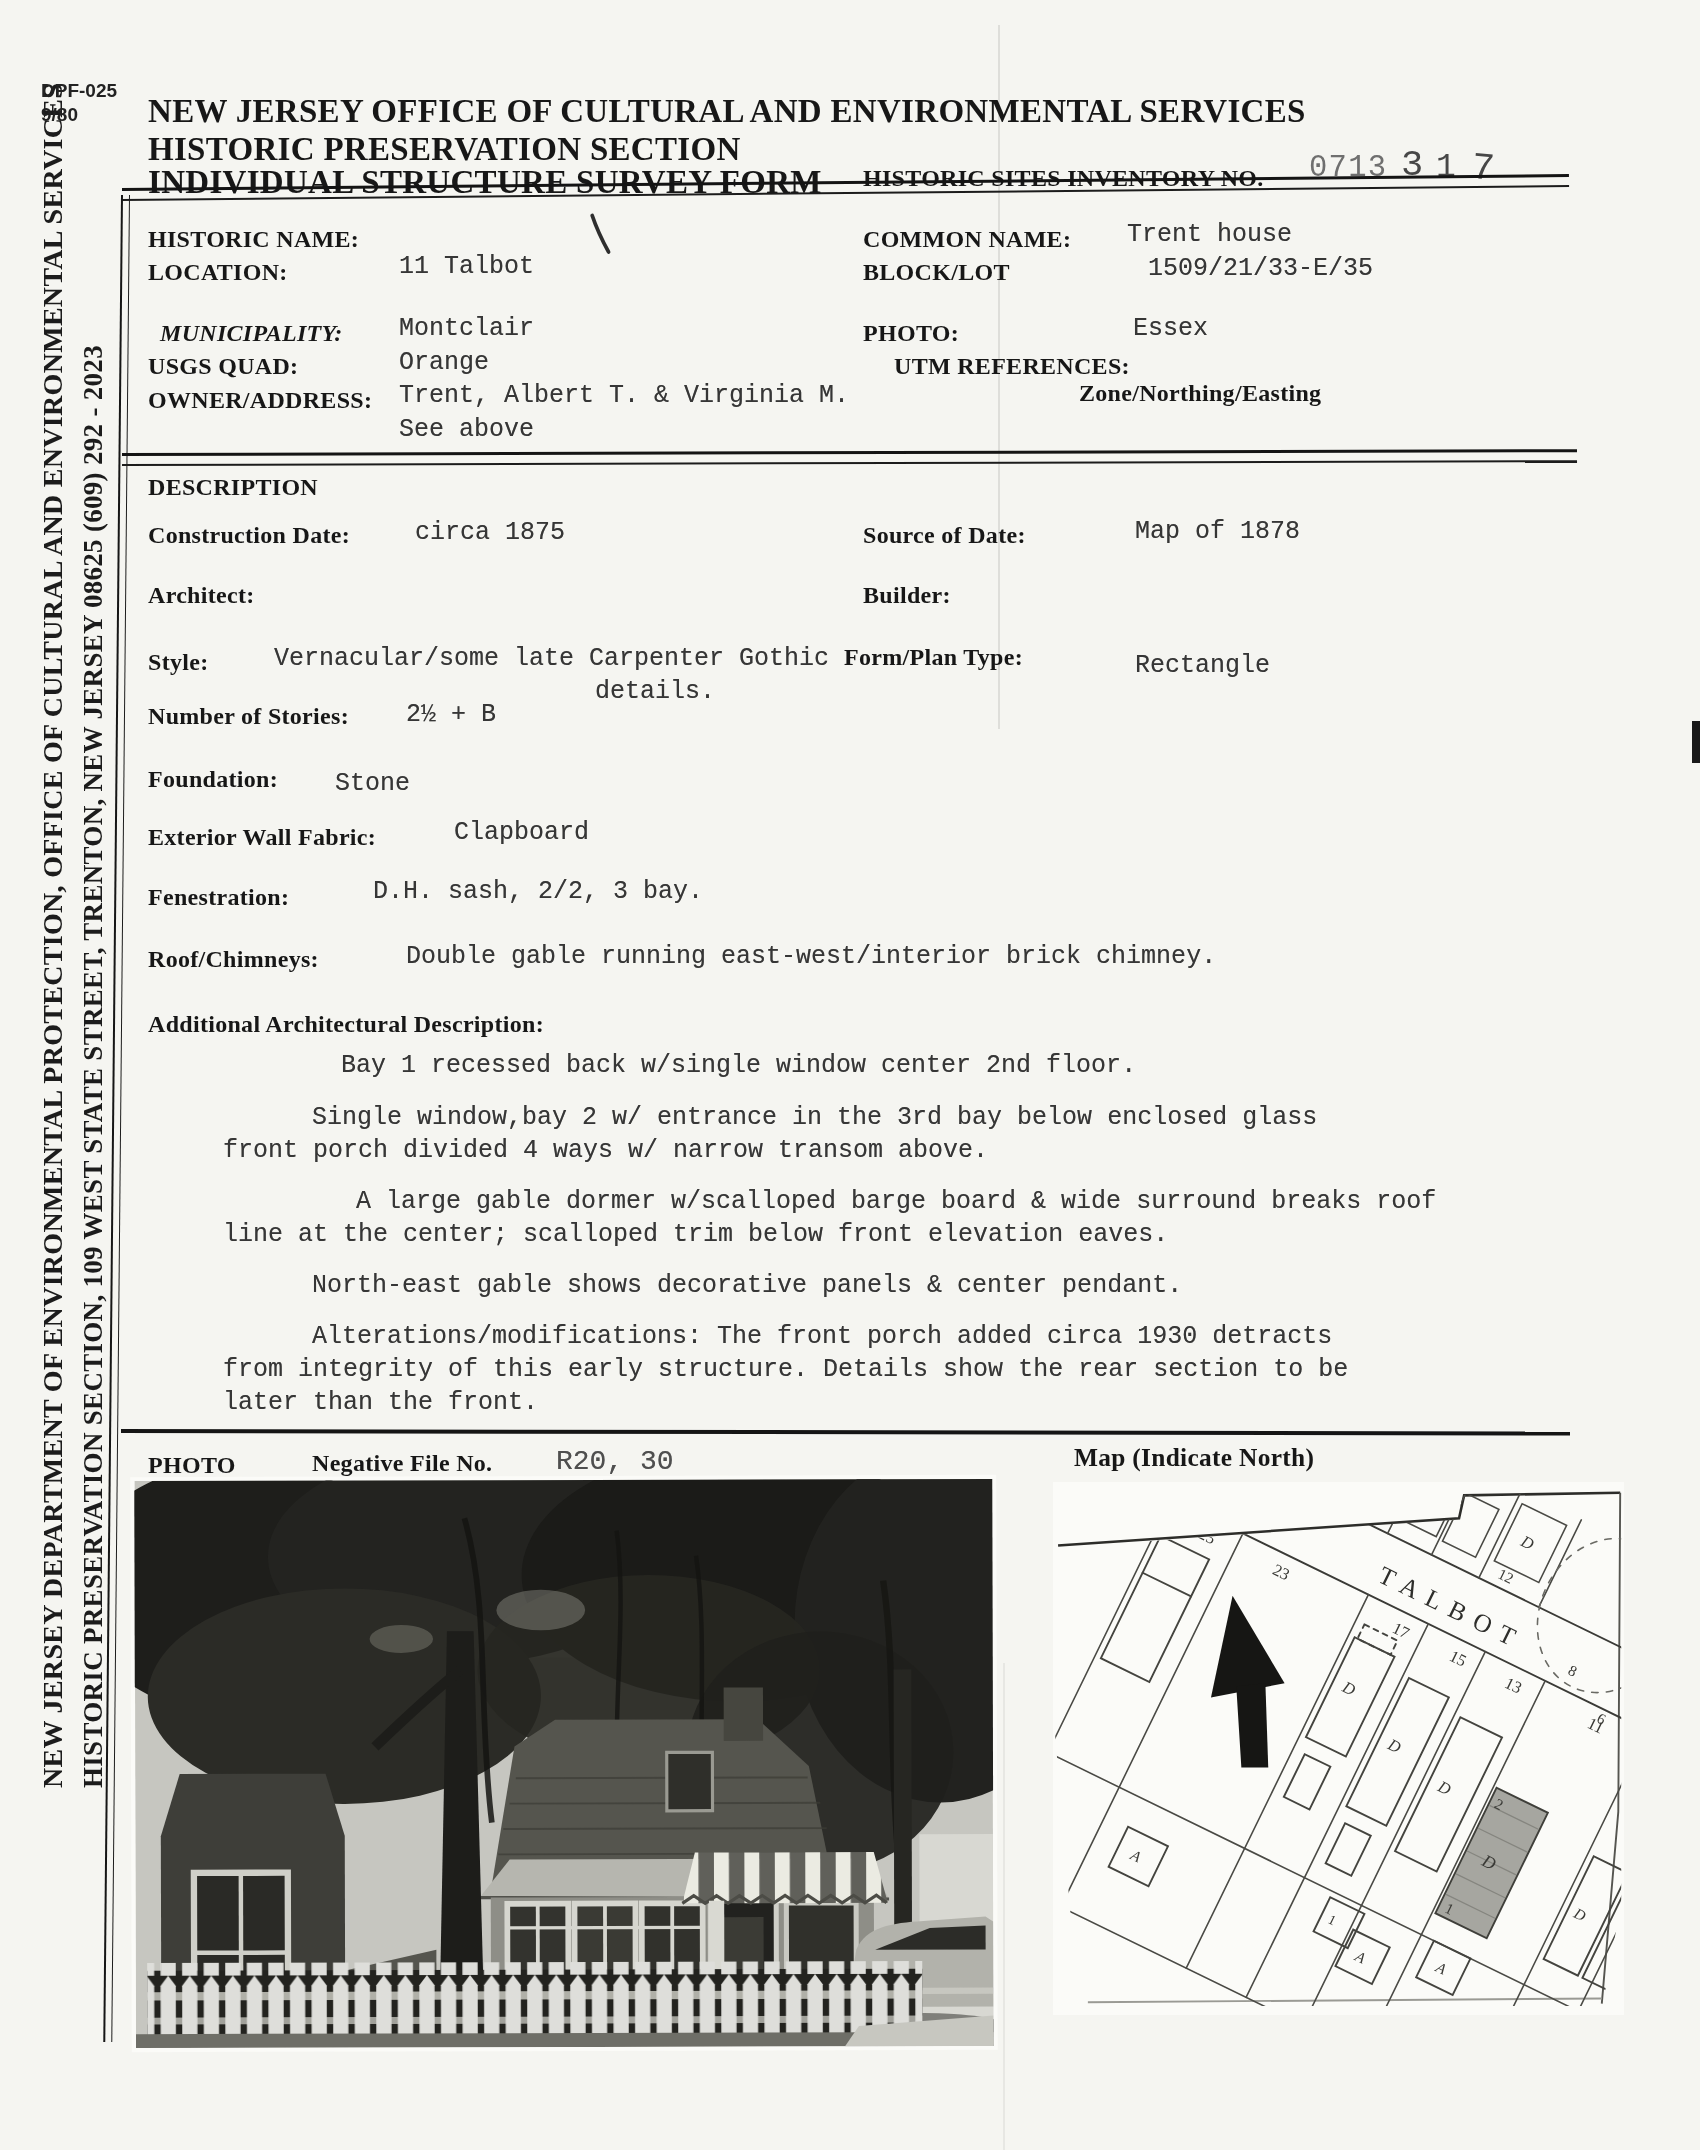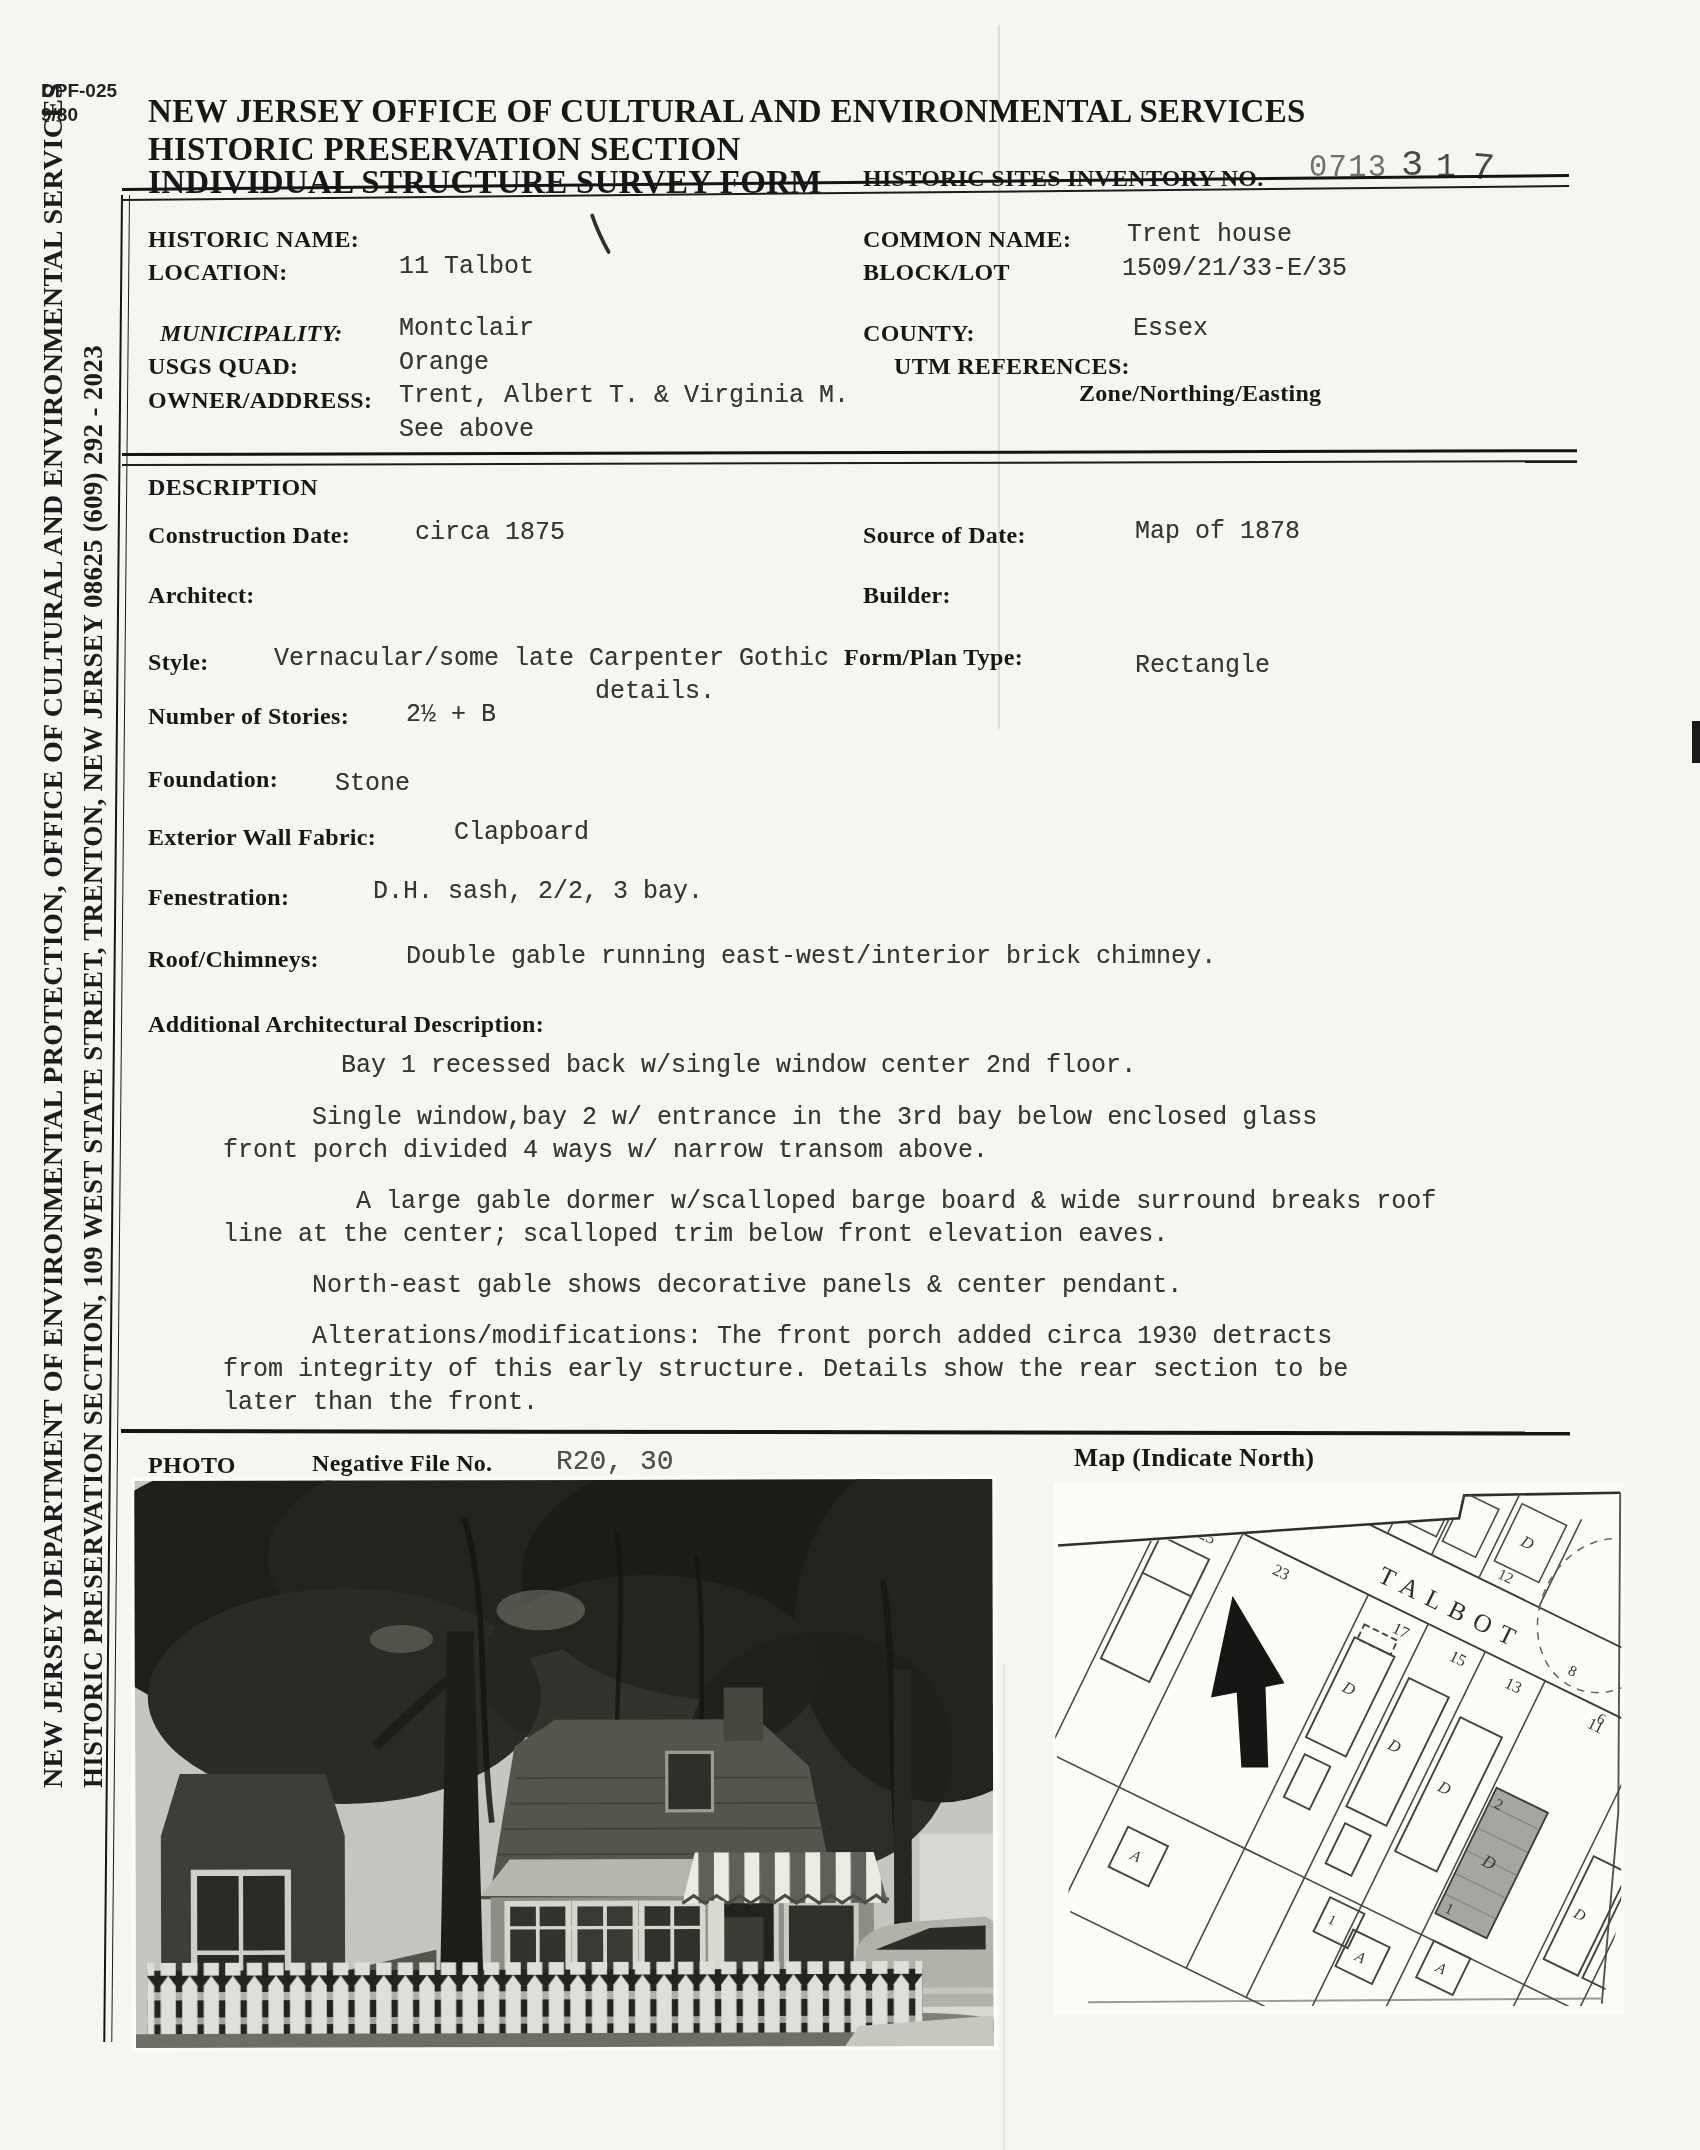--- a/index.html
+++ b/index.html
@@ -72,25 +72,25 @@
 <div class="abs lbl" style="left:148px;top:227px;">HISTORIC NAME:</div>
 <svg class="abs" style="left:587px;top:213px;" width="28" height="44" viewBox="0 0 44 70">
   <path d="M8,4 C14,22 22,40 34,62" stroke="#2e2e2e" stroke-width="6" fill="none" stroke-linecap="round"></path>
 </svg>
 <div class="abs lbl" style="left:863px;top:227px;text-align:center;">COMMON NAME:</div>
 <div class="abs typ" style="left:1127px;top:221px;">Trent house</div>
 
 <div class="abs lbl" style="left:148px;top:260px;">LOCATION:</div>
 <div class="abs typ" style="left:399px;top:253px;">11 Talbot</div>
 <div class="abs lbl" style="left:863px;top:260px;">BLOCK/LOT</div>
-<div class="abs typ" style="left:1122px;top:255px;">1509/21/33-E/35</div>
+<div class="abs typ" style="left:1148px;top:255px;">1509/21/33-E/35</div>
 
 <div class="abs lbl" style="left:160px;top:321px;font-style:italic;">MUNICIPALITY:</div>
 <div class="abs typ" style="left:399px;top:315px;">Montclair</div>
-<div class="abs lbl" style="left:863px;top:321px;">COUNTY:</div>
+<div class="abs lbl" style="left:863px;top:321px;">PHOTO:</div>
 <div class="abs typ" style="left:1133px;top:315px;">Essex</div>
 
 <div class="abs lbl" style="left:148px;top:354px;">USGS QUAD:</div>
 <div class="abs typ" style="left:399px;top:349px;">Orange</div>
 <div class="abs lbl" style="left:894px;top:354px;">UTM REFERENCES:</div>
 
 <div class="abs lbl" style="left:148px;top:388px;">OWNER/ADDRESS:</div>
 <div class="abs typ" style="left:399px;top:382px;">Trent, Albert T. &amp; Virginia M.</div>
 <div class="abs typ" style="left:399px;top:416px;">See above</div>
 <div class="abs lbl" style="left:1079px;top:381px;">Zone/Northing/Easting</div>

